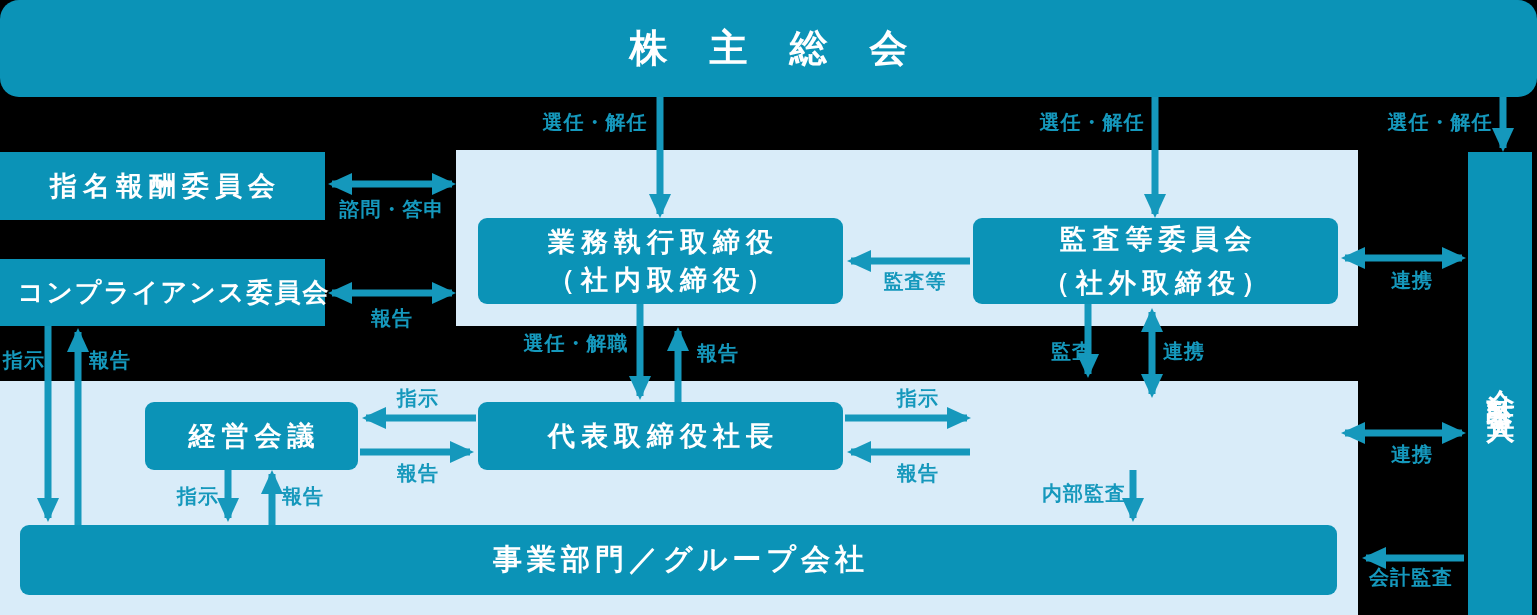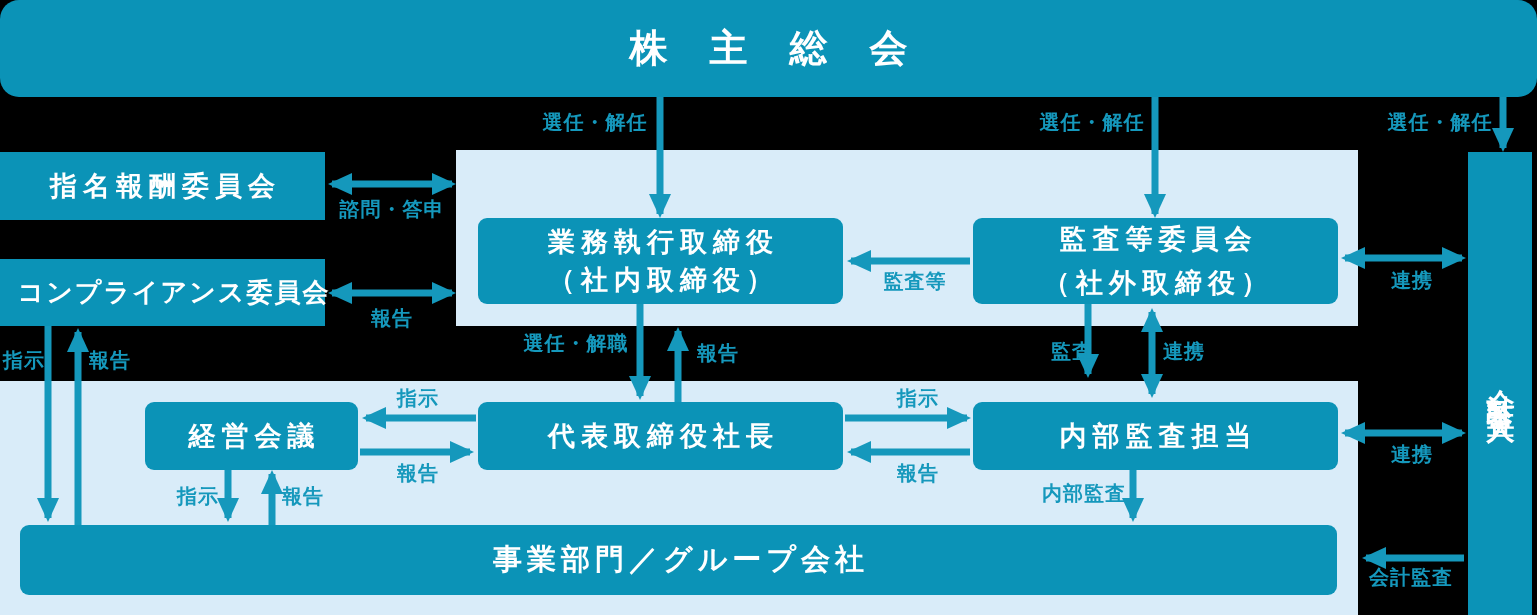--- a/index.html
+++ b/index.html
@@ -98,23 +98,20 @@
   <div class="node fs27 twoline" style="left:973px;top:218px;width:365px;height:86px;gap:6px;">
     <span>監査等委員会</span>
     <span>（社外取締役）</span>
   </div>
   <div class="node fs27" style="left:145px;top:402px;width:213px;height:68px;text-align:right;">
     <span>経営会議</span>
   </div>
   <div class="node fs27" style="left:478px;top:402px;width:365px;height:68px;">
     <span>代表取締役社長</span>
   </div>
-  <div class="node fs27" style="left:973px;top:402px;width:365px;height:68px;">
-    <span>内部監査担当</span>
-  </div>
   <div class="node fs29" style="left:20px;top:525px;width:1317px;height:70px;">
     <span>事業部門／グループ会社</span>
   </div>
 
   <div class="lbl" style="left:595px;top:122px;">選任・解任</div>
   <div class="lbl" style="left:1092px;top:122px;">選任・解任</div>
   <div class="lbl" style="left:1440px;top:122px;">選任・解任</div>
   <div class="lbl" style="left:392px;top:209px;">諮問・答申</div>
   <div class="lbl" style="left:392px;top:318px;">報告</div>
   <div class="lbl" style="left:915px;top:281px;text-align:right;">監査等</div>

